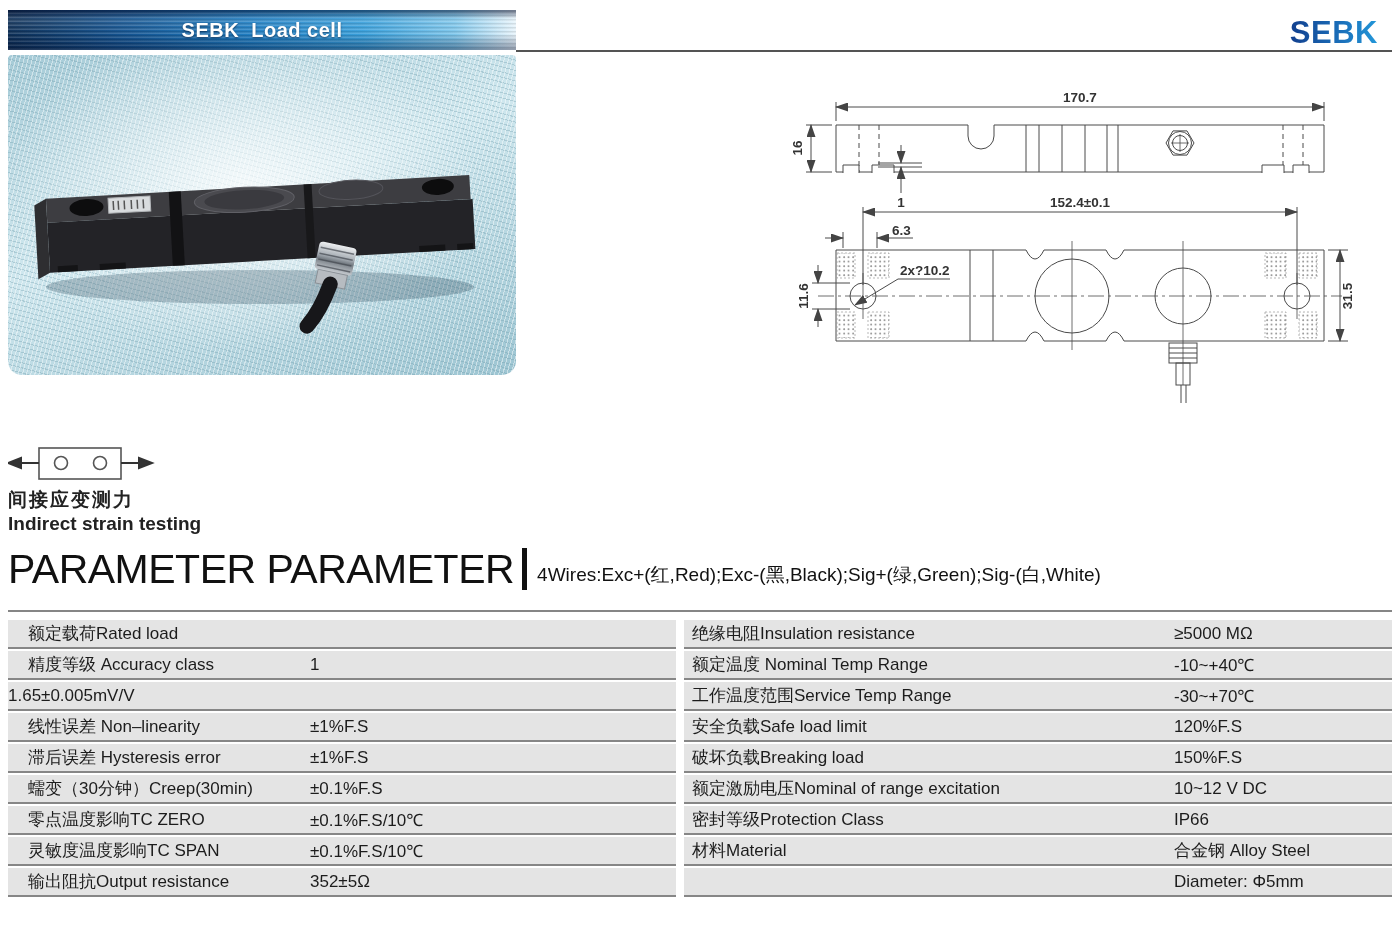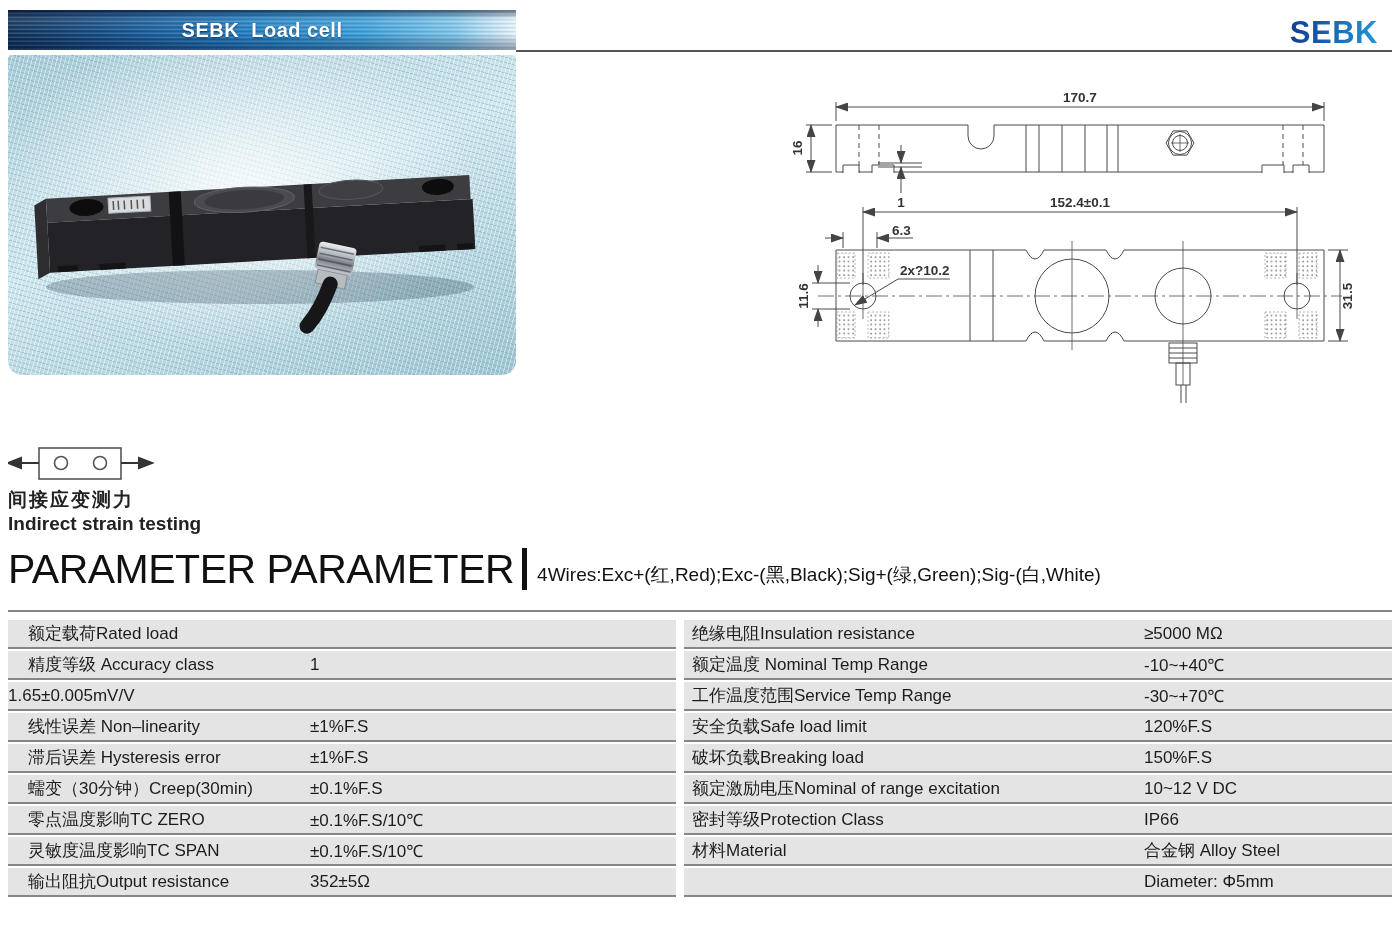--- a/index.html
+++ b/index.html
@@ -48,21 +48,21 @@
   
   .ptable{position:absolute;left:8px;top:610px;width:1384px;border-top:2px solid #868686;padding-top:8px;}
   .t-row{display:flex;margin-bottom:2px;}
   .half{display:flex;align-items:center;background:#e4e4e4;border-bottom:2px solid #868686;height:27px;font-size:17px;}
   .half.l{width:668px;}
   .half.r{width:708px;}
   .gapcol{width:8px;}
   .c-ll{width:282px;padding-left:20px;white-space:nowrap;overflow:visible;}
   .c-lv{flex:1;white-space:nowrap;}
   .c-rl{width:444px;padding-left:8px;white-space:nowrap;}
-  .c-rv{flex:1;padding-left:8px;white-space:nowrap;}
+  .c-rv{flex:1;padding-left:8px;white-space:nowrap;margin-left:30px;}
 </style>
 </head>
 <body>
 
 <div class="page">
 
   <div class="banner">
     <span>SEBK  Load cell</span>
   </div>
   <div class="brand">SEBK</div>

